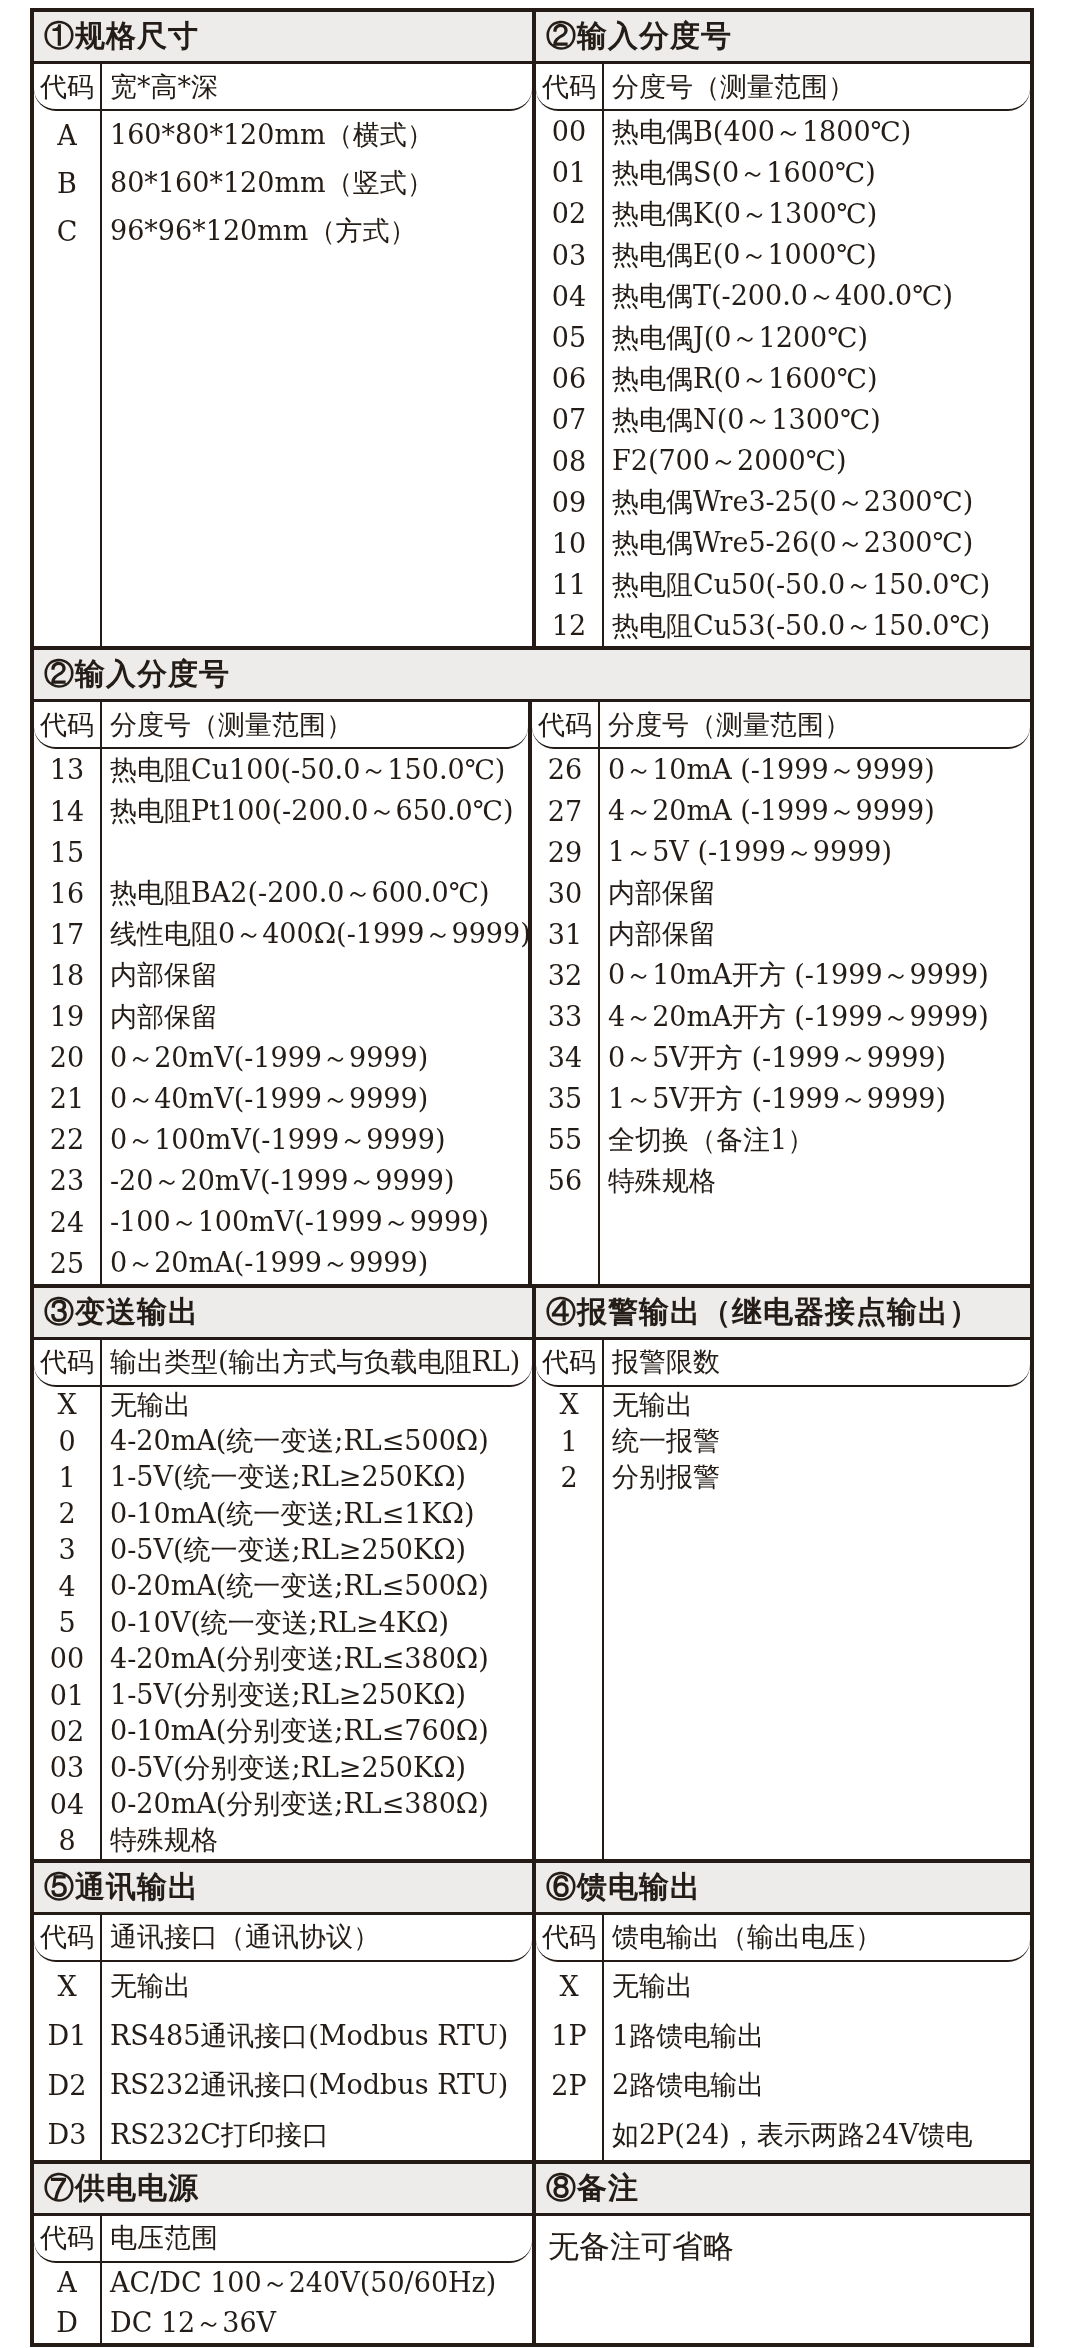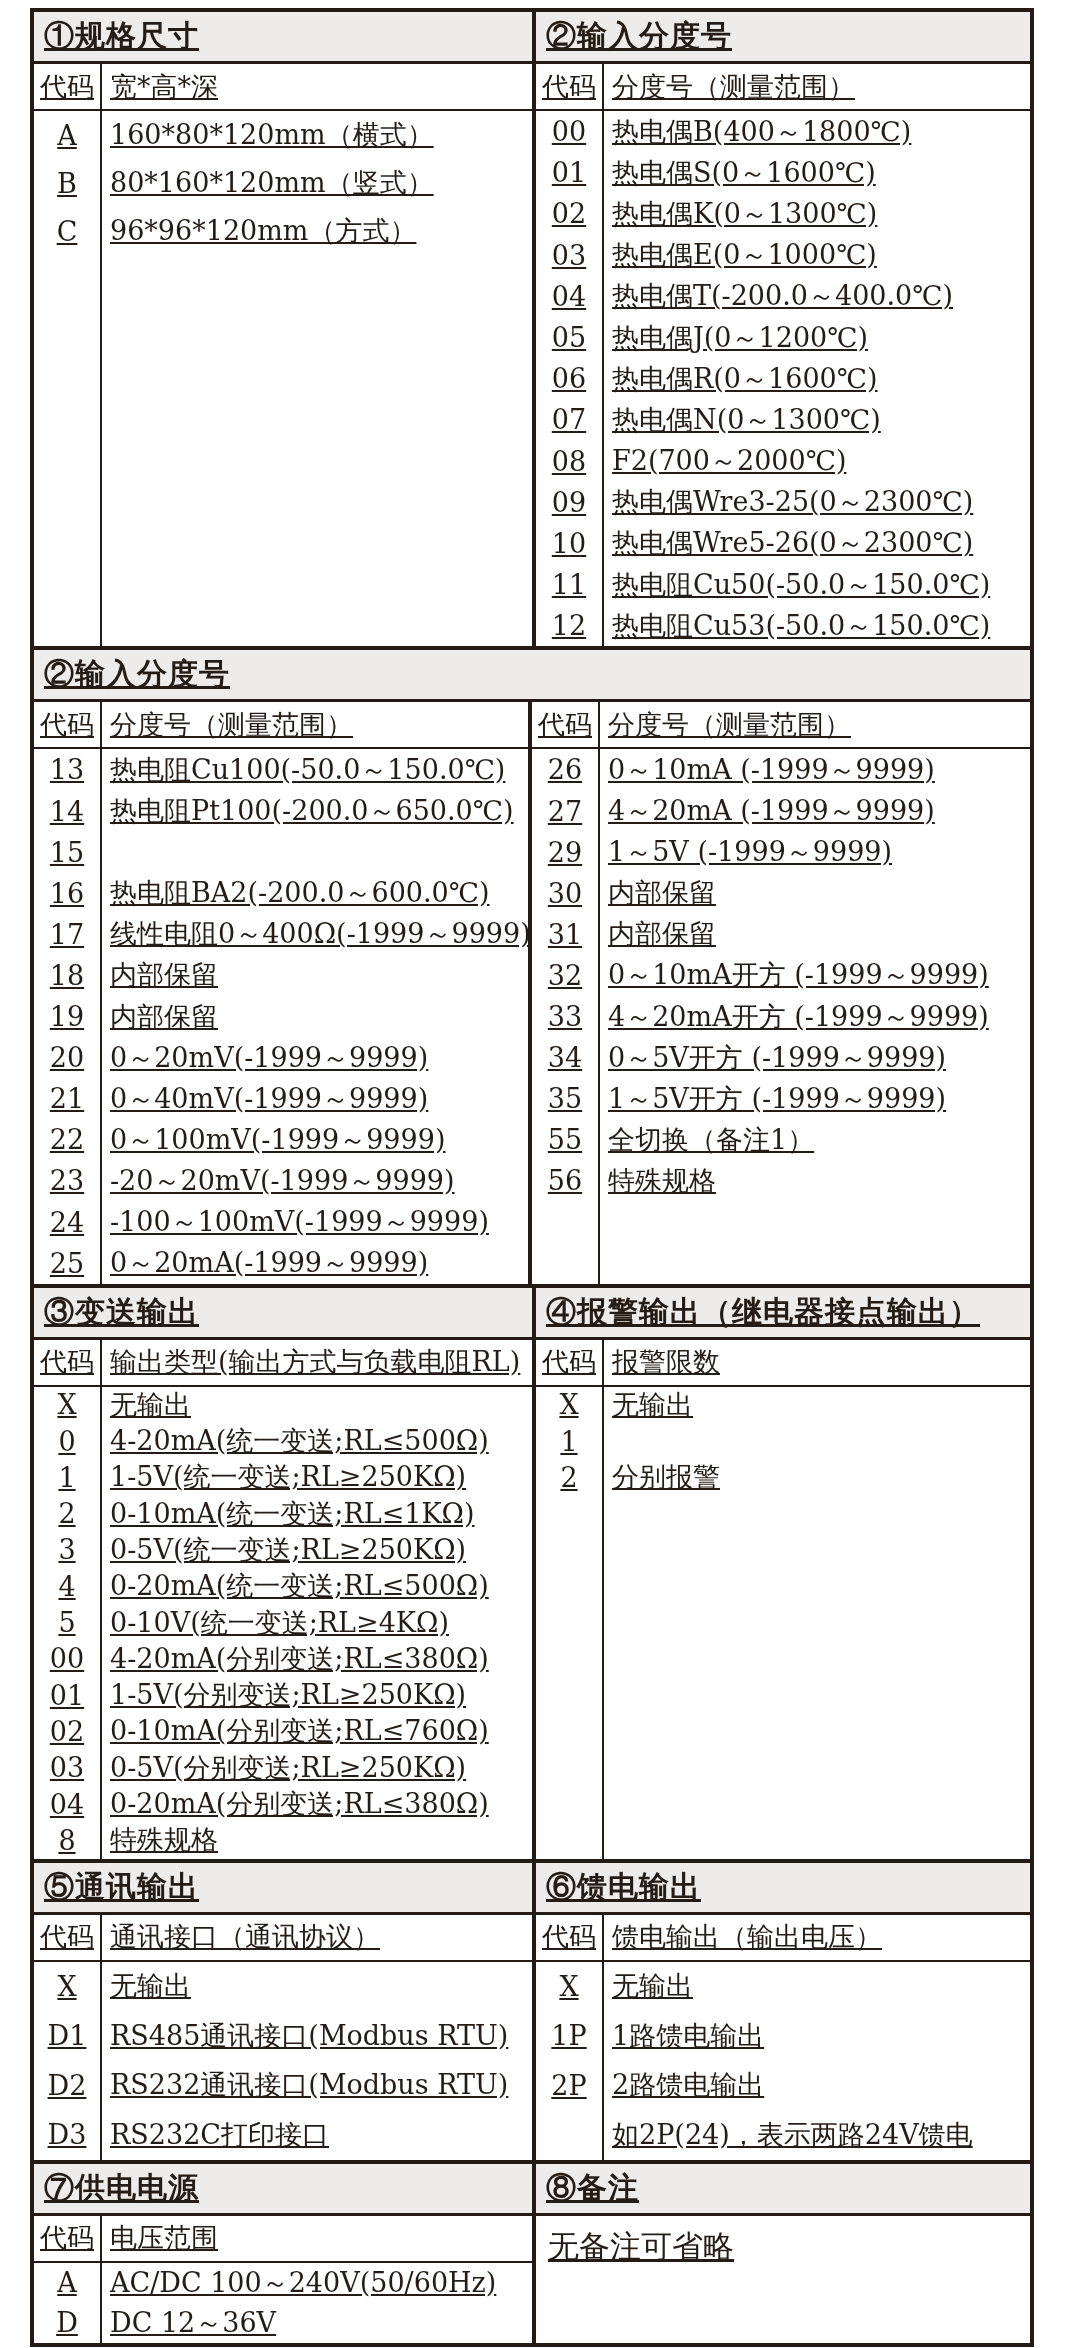--- a/index.html
+++ b/index.html
@@ -11,40 +11,40 @@
   body{
     width:1080px;height:2348px;position:relative;background:#ffffff;
     font-family:"DejaVu Serif","Liberation Serif",serif;
     color:var(--text);
   }
   .doc{position:absolute;left:30px;top:8px;width:1004px;}
   .band{display:flex;align-items:stretch;}
   .band + .band{margin-top:-4px;}
   .box{
     border:4px solid var(--border);box-sizing:border-box;
-    display:flex;flex-direction:column;background:#fff;text-decoration:underline;
+    display:flex;flex-direction:column;background:#fff;
   }
   .box.bleft{width:506px;flex:none;}
   .box.bright{flex:1;margin-left:-4px;}
   .box.bfull{width:100%;}
   .title{
     height:49px;flex:none;display:flex;align-items:center;
     background:var(--title-bg);border-bottom:3px solid var(--border);
     font-weight:bold;font-size:30px;padding:0 10px;letter-spacing:1px;
     white-space:nowrap;
   }
   .tbody{position:relative;flex:1;display:flex;flex-direction:column;font-size:27px;}
   .tbody.divd::before{
     content:"";position:absolute;left:66px;top:0;bottom:0;width:2px;
     background:var(--border);
   }
   .row{display:flex;align-items:center;flex:none;}
   .row .code{width:66px;flex:none;text-align:center;white-space:nowrap;}
   .row .val{flex:1;padding-left:10px;white-space:nowrap;}
-  .hdr{height:45px;border-bottom:2px solid var(--border);}
+  .hdr{height:45px;border-bottom:2px solid var(--border);border-radius:22px;}
   .rows{display:flex;flex-direction:column;flex:none;}
   .rows-spec > .row{height:48px;}
   .rows-in1  > .row{height:41.2px;}
   .rows-b2   > .row{height:41.1px;}
   .rows-b3   > .row{height:36.3px;}
   .rows-b4   > .row{height:49.5px;}
   .rows-b5   > .row{height:40px;}
   .twocol{display:flex;flex:1;align-items:stretch;}
   .sub{width:50%;box-sizing:border-box;display:flex;flex-direction:column;}
   .sub.first{border-right:4px solid var(--border);}
@@ -339,20 +339,21 @@
           <div class="code">代码</div>
           <div class="val">报警限数</div>
         </div>
         <div class="rows rows-b3">
             <div class="row">
               <div class="code">X</div>
               <div class="val">无输出</div>
             </div>
             <div class="row">
               <div class="code">1</div>
+              <div class="val">统一报警</div>
             </div>
             <div class="row">
               <div class="code">2</div>
               <div class="val">分别报警</div>
             </div>
           </div>
       </div>
     </section>
   </div>
 

